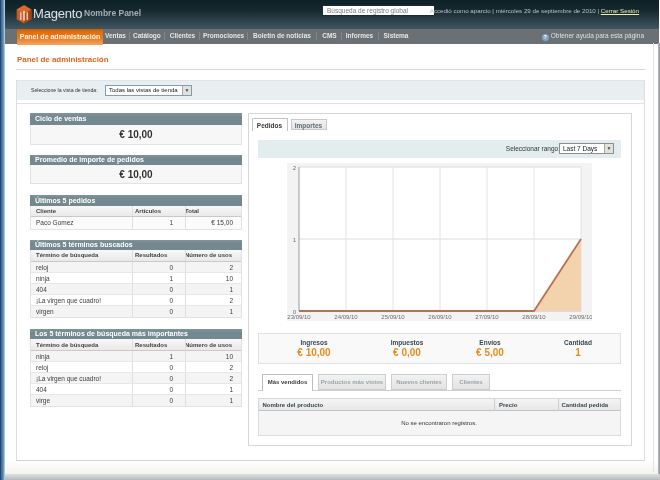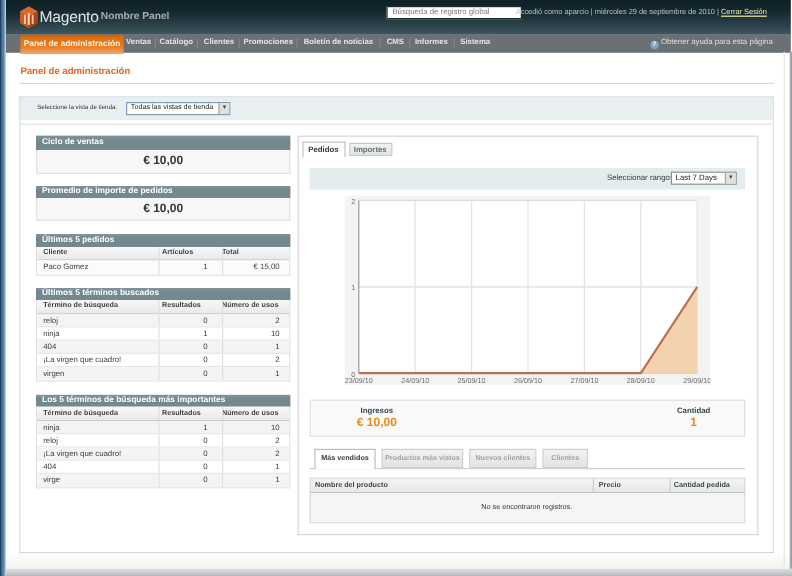--- a/index.html
+++ b/index.html
@@ -252,20 +252,28 @@
 <text x="294" y="156" text-anchor="middle">29/09/10</text>
 </g>
 </svg>
 </div>
 
 <div class="abs" id="totals">
 <div class="tot" style="left:10px;">
       <div class="totl">Ingresos</div>
       <div class="totv">€ 10,00</div>
     </div>
+<div class="tot" style="left:103px;">
+      <div class="totl">Impuestos</div>
+      <div class="totv">€ 0,00</div>
+    </div>
+<div class="tot" style="left:186px;">
+      <div class="totl">Envíos</div>
+      <div class="totv">€ 5,00</div>
+    </div>
 <div class="tot" style="left:274px;">
       <div class="totl">Cantidad</div>
       <div class="totv">1</div>
     </div>
 </div>
 
 <div class="abs" id="btabline"></div>
 <div class="abs btab" id="btab1">Más vendidos</div>
 <div class="abs btab" style="left:318px;width:68px;">Productos más vistos</div>
 <div class="abs btab" style="left:391px;width:56px;">Nuevos clientes</div>

